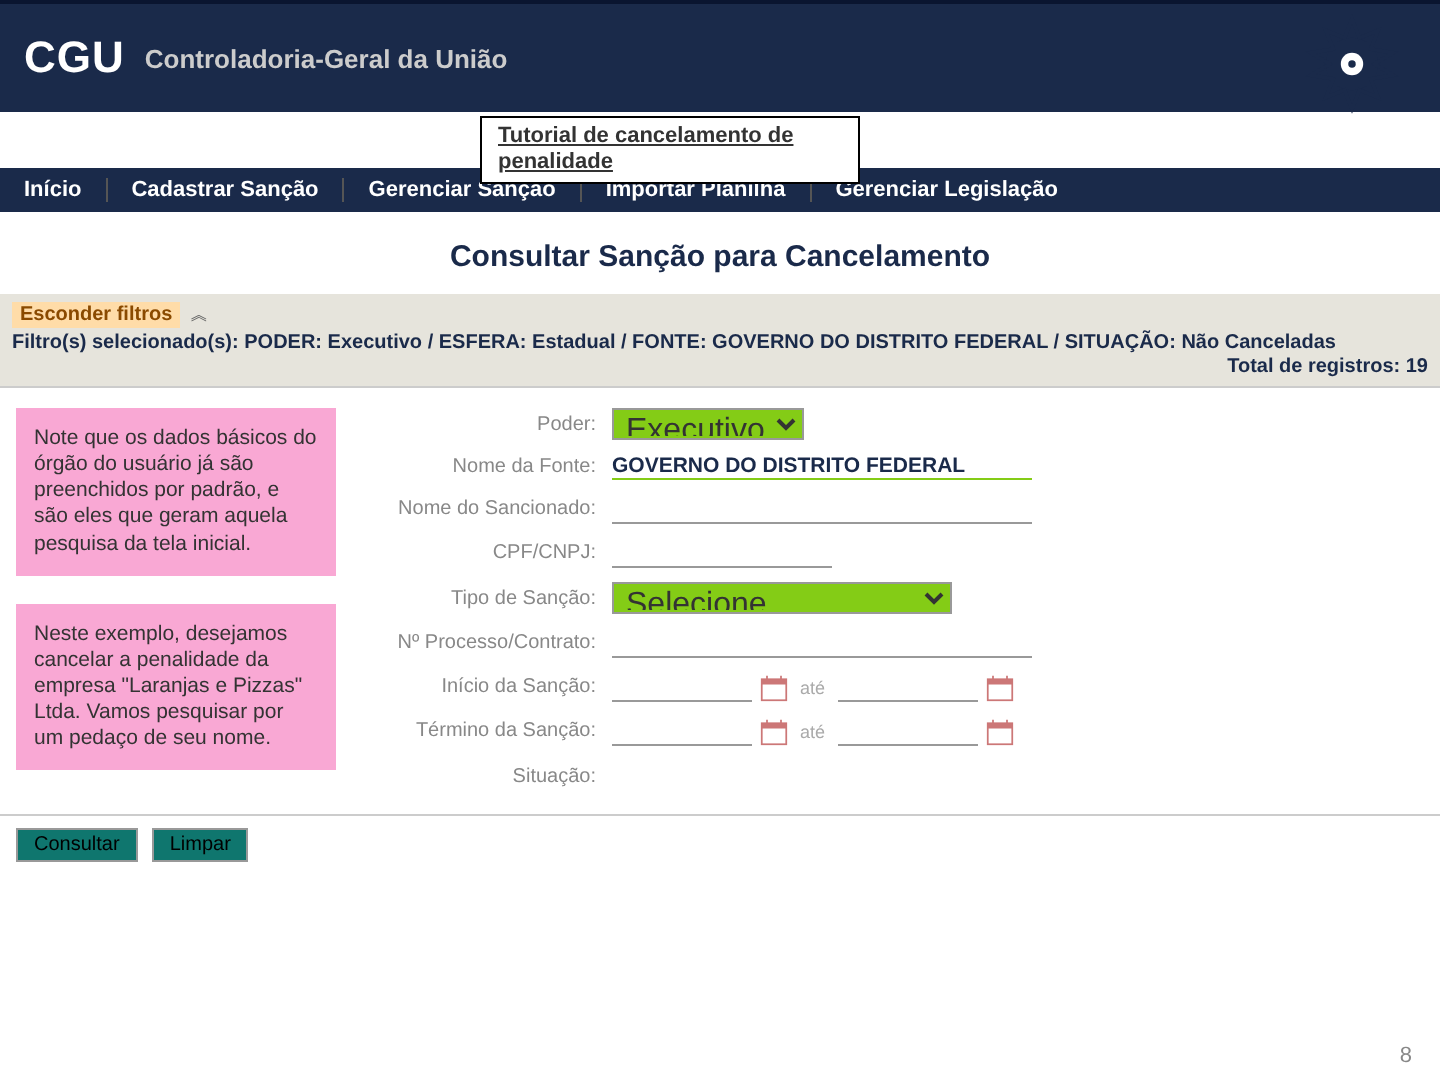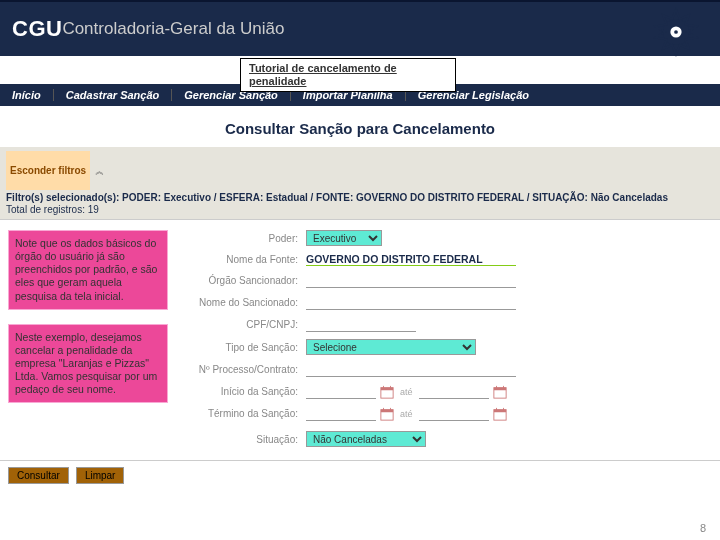--- a/index.html
+++ b/index.html
@@ -1,46 +1,46 @@
 <!DOCTYPE html>
 <html><head>
 <meta charset="utf-8">
 <style>
   * { box-sizing: border-box; margin: 0; padding: 0; }
   body { font-family: Arial, sans-serif; font-size: 11px; color: #333; width: 720px; height: 540px; position: relative; background: #fff; overflow: hidden; }
   .header { background: #1a2a4a; color: #fff; height: 56px; display: flex; align-items: center; padding: 0 12px; border-top: 2px solid #0a1530; }
   .logo { font-weight: 900; font-size: 22px; color: #fff; letter-spacing: 0.5px; }
-  .logo-sub { font-size: 17px; color: #ccc; margin-left: 0; font-weight: 400; }
+  .logo-sub { font-size: 13px; color: #ccc; margin-left: 10px; font-weight: 700; }
   .crest { position: absolute; right: 16px; top: 4px; width: 56px; height: 56px; z-index: 5; }
-  .tutorial-box { position: absolute; left: 240px; top: 58px; border: 1px solid #000; background: #fff; padding: 3px 8px; font-size: 11px; width: 216px; z-index: 3; line-height: 1.2; }
+  .tutorial-box { position: absolute; left: 240px; top: 58px; border: 1px solid #000; background: #fff; padding: 3px 8px; font-size: 11px; width: 190px; z-index: 3; line-height: 1.2; }
   .tutorial-box span { font-weight: 700; text-decoration: underline; }
   .nav { background: #1a2a4a; height: 22px; margin-top: 28px; display: flex; align-items: center; color: #fff; font-weight: 700; font-size: 11px; }
-  .nav-item { padding: 0 12px; border-right: 1px solid #555; cursor: pointer; font-style: italic; }
+  .nav-item { padding: 0 12px; border-right: 1px solid #555; cursor: pointer; }
   .nav-item:last-child { border-right: none; }
   .page-title { color: #1a2a4a; font-weight: 700; font-size: 15px; text-align: center; padding: 14px 0 10px; }
   .filter-bar { background: #e6e4dc; padding: 4px 6px; border-bottom: 1px solid #ccc; }
-  .hide-filters { background: #ffdca8; color: #8a4a00; font-weight: 700; font-size: 10px; padding: 14px 4px; display: inline-block; }
+  .hide-filters { background: #ffdca8; color: #8a4a00; font-weight: 700; font-size: 10px; padding: 1px 4px; display: inline-block; }
   .chev { font-size: 9px; margin-left: 2px; color: #666; }
   .filter-line { font-size: 10px; color: #1a2a4a; font-weight: 700; margin-top: 2px; }
-  .total-line { font-size: 10px; color: #1a2a4a; font-weight: 400; margin-top: 1px; }
+  .total-line { font-size: 10px; color: #1a2a4a; font-weight: 700; margin-top: 1px; text-align: right; }
   .content { display: flex; padding: 10px 8px 4px; gap: 10px; }
   .callouts { width: 160px; display: flex; flex-direction: column; gap: 14px; }
-  .callout { border: 1px solid #f9a8d4; padding: 6px; font-size: 10.5px; line-height: 1.25; background: #ec4899; }
+  .callout { border: 3px solid #f9a8d4; padding: 6px; font-size: 10.5px; line-height: 1.25; background: #f9a8d4; }
   .form { flex: 1; font-size: 10.5px; }
   .row { display: flex; align-items: center; margin-bottom: 7px; }
   .lbl { width: 128px; text-align: right; color: #888; padding-right: 8px; font-size: 10px; }
-  .val-select { border: 1px solid #999; background: #5eead4; color: #333; font-size: 10px; padding: 1px 2px; height: 16px; min-width: 76px; }
+  .val-select { border: 1px solid #999; background: #84cc16; color: #333; font-size: 16px; padding: 1px 2px; height: 16px; min-width: 76px; }
   .val-input { border-bottom: 1px solid #999; border-top:none; border-left:none; border-right:none; background: transparent; height: 15px; width: 210px; font-size: 10px; color: #1a2a4a; font-weight: 700; }
   .val-input.narrow { width: 110px; }
   .readonly { color: #1a2a4a; font-weight: 700; font-size: 10.5px; border-bottom: 1px solid #84cc16; min-width: 210px; display: inline-block; }
   .ate { color: #aaa; font-size: 9px; padding: 0 6px; }
   .cal-icon { display: inline-block; width: 14px; height: 14px; margin-left: 4px; vertical-align: middle; }
   .cal-icon svg { width: 14px; height: 14px; }
   .actions { padding: 6px 8px 4px; }
-  .btn { background: #a16207; border: 1px solid #999; font-size: 10px; padding: 2px 8px; margin-right: 4px; cursor: pointer; }
+  .btn { background: #0f766e; border: 1px solid #999; font-size: 10px; padding: 2px 8px; margin-right: 4px; cursor: pointer; }
   .page-num { position: absolute; right: 14px; bottom: 6px; color: #888; font-size: 11px; }
   .sep-line { border-top: 1px solid #ccc; margin-top: 2px; }
 </style>
 </head>
 <body>
 
 <div class="header">
   <span class="logo">CGU</span>
   <span class="logo-sub">Controladoria-Geral da União</span>
 </div>
@@ -87,24 +87,20 @@
   <div class="form">
     <div class="row">
       <div class="lbl">Poder:</div>
       <select class="val-select"><option>Executivo</option></select>
     </div>
     <div class="row">
       <div class="lbl">Nome da Fonte:</div>
       <span class="readonly">GOVERNO DO DISTRITO FEDERAL</span>
     </div>
     <div class="row">
-      <div class="lbl">Órgão Sancionador:</div>
-      <input class="val-input" style="">
-    </div>
-    <div class="row">
       <div class="lbl">Nome do Sancionado:</div>
       <input class="val-input" style="">
     </div>
     <div class="row">
       <div class="lbl">CPF/CNPJ:</div>
       <input class="val-input narrow" style="">
     </div>
     <div class="row">
       <div class="lbl">Tipo de Sanção:</div>
       <select class="val-select" style="min-width:170px"><option>Selecione</option></select>
@@ -144,21 +140,20 @@
       <input class="val-input" style="width: 70px;">
       <span class="cal-icon"><svg viewBox="0 0 16 16">
             <rect x="1" y="3" width="14" height="12" fill="#fff" stroke="#c77"></rect>
             <rect x="1" y="3" width="14" height="3" fill="#c77"></rect>
             <line x1="4" y1="1" x2="4" y2="4" stroke="#c77"></line>
             <line x1="12" y1="1" x2="12" y2="4" stroke="#c77"></line>
           </svg></span>
     </div>
     <div class="row" style="margin-top:10px">
       <div class="lbl">Situação:</div>
-      <select class="val-select" style="min-width:120px"><option>Não Canceladas</option></select>
     </div>
   </div>
 </div>
 
 <div class="sep-line"></div>
 <div class="actions">
   <button class="btn">Consultar</button>
   <button class="btn">Limpar</button>
 </div>
 

